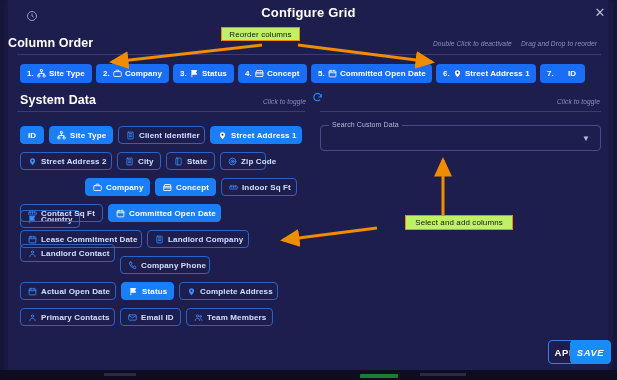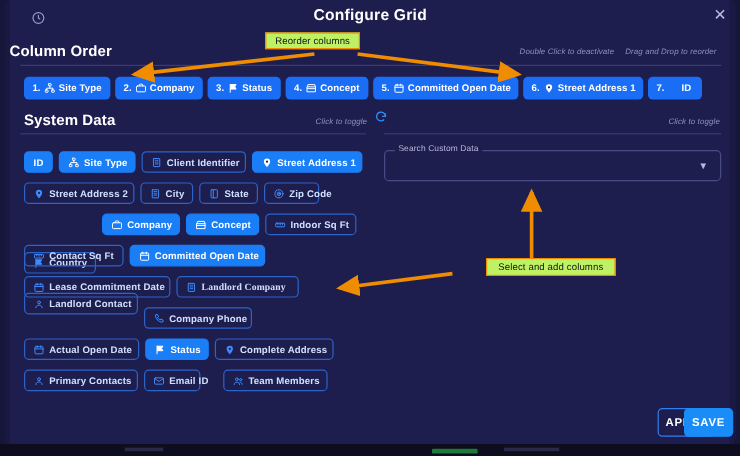--- a/index.html
+++ b/index.html
@@ -330,21 +330,21 @@
         </div>
         <div class="chip off" style="left: 16px; top: 230px; width: 122px;">
           <span style="display: flex;">
             <svg viewBox="0 0 24 24" width="9" height="9" fill="none" stroke="currentColor" stroke-width="2.2" stroke-linecap="round" stroke-linejoin="round">
               <rect x="3" y="5" width="18" height="16" rx="2"></rect>
               <path d="M8 3v4M16 3v4M3 10h18"></path>
             </svg>
           </span>
           <span>Lease Commitment Date</span>
         </div>
-        <div class="chip off" style="left: 143px; top: 230px; width: 102px; font-family: Liberation Serif, serif;">
+        <div class="chip off" style="left: 143px; top: 230px; width: 102px;">
           <span style="display: flex;">
             <svg viewBox="0 0 24 24" width="9" height="9" fill="none" stroke="currentColor" stroke-width="2.2" stroke-linecap="round" stroke-linejoin="round">
               <rect x="5" y="3" width="14" height="18" rx="1"></rect>
               <path d="M9 7h2M13 7h2M9 11h2M13 11h2M9 15h6"></path>
             </svg>
           </span>
           <span>Landlord Company</span>
         </div>
         <div class="chip off" style="left: 16px; top: 244px; width: 95px;">
           <span style="display: flex;">
@@ -392,21 +392,21 @@
         </div>
         <div class="chip off" style="left: 16px; top: 308px; width: 95px;">
           <span style="display: flex;">
             <svg viewBox="0 0 24 24" width="9" height="9" fill="none" stroke="currentColor" stroke-width="2.2" stroke-linecap="round" stroke-linejoin="round">
               <circle cx="12" cy="8" r="3.2"></circle>
               <path d="M5 20c0-3.6 3.1-6 7-6s7 2.4 7 6"></path>
             </svg>
           </span>
           <span>Primary Contacts</span>
         </div>
-        <div class="chip off" style="left: 116px; top: 308px; width: 47px;">
+        <div class="chip off" style="left: 116px; top: 308px; width: 61px;">
           <span style="display: flex;">
             <svg viewBox="0 0 24 24" width="9" height="9" fill="none" stroke="currentColor" stroke-width="2.2" stroke-linecap="round" stroke-linejoin="round">
               <rect x="2" y="5" width="20" height="14" rx="2"></rect>
               <path d="M3 7l9 6 9-6"></path>
             </svg>
           </span>
           <span>Email ID</span>
         </div>
         <div class="chip off" style="left: 182px; top: 308px; width: 87px;">
           <span style="display: flex;">
@@ -415,21 +415,21 @@
               <path d="M3 20c0-3.3 2.7-5.5 6-5.5s6 2.2 6 5.5"></path>
               <circle cx="17.5" cy="9" r="2.4"></circle>
               <path d="M16 14.5c3 0 5 1.9 5 5"></path>
             </svg>
           </span>
           <span>Team Members</span>
         </div>
       </div>
 
     <div class="btn apply" style="left:511px;top:340px;width:47px;">APPLY</div>
-    <div class="btn save" style="left:566px;top:340px;width:41px;">SAVE</div>
+    <div class="btn save" style="left:566px;top:340px;width:41px;font-style:italic;">SAVE</div>
   </div>
 
   <svg class="anno-svg">
     <defs>
       <marker id="ah" markerWidth="7" markerHeight="7" refX="5.5" refY="3" orient="auto">
         <path d="M0,0 L6.5,3 L0,6 z" fill="#f08c00"></path>
       </marker>
     </defs>
     <path d="M262,45 L112,62" stroke="#f08c00" stroke-width="3" fill="none" marker-end="url(#ah)"></path>
     <path d="M298,45 L432,62" stroke="#f08c00" stroke-width="3" fill="none" marker-end="url(#ah)"></path>

